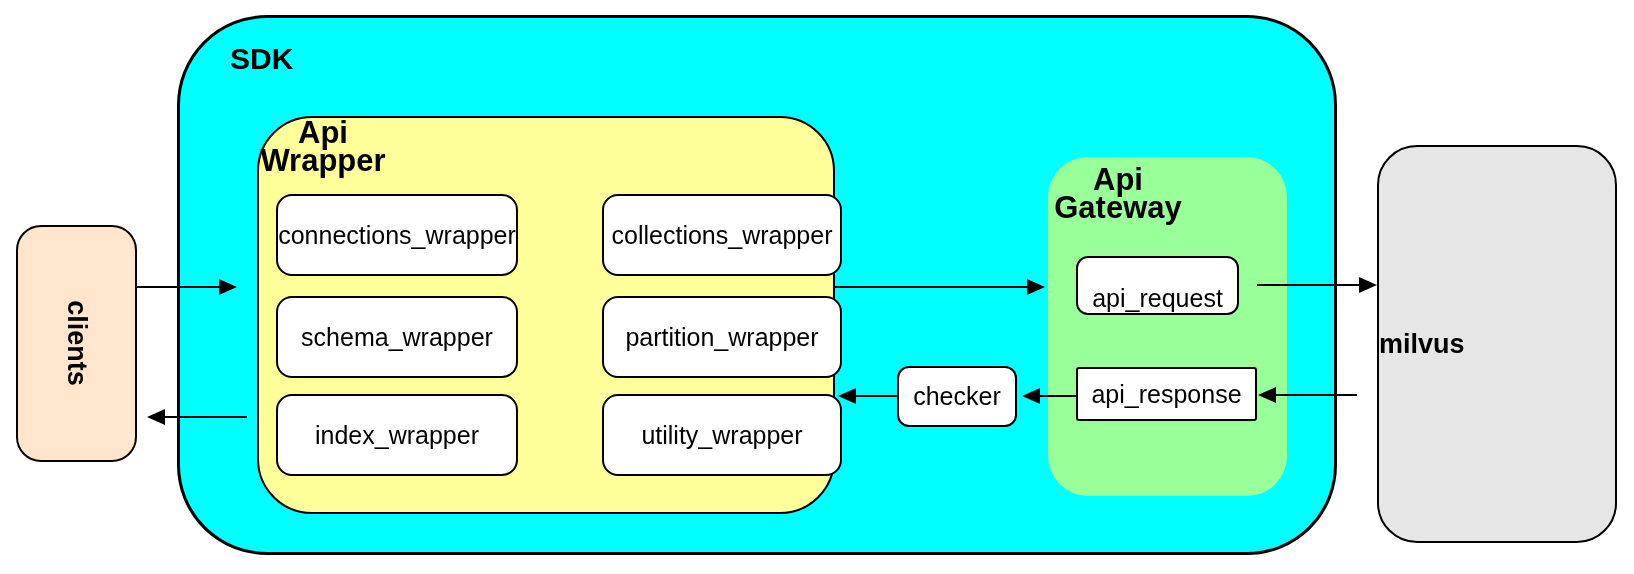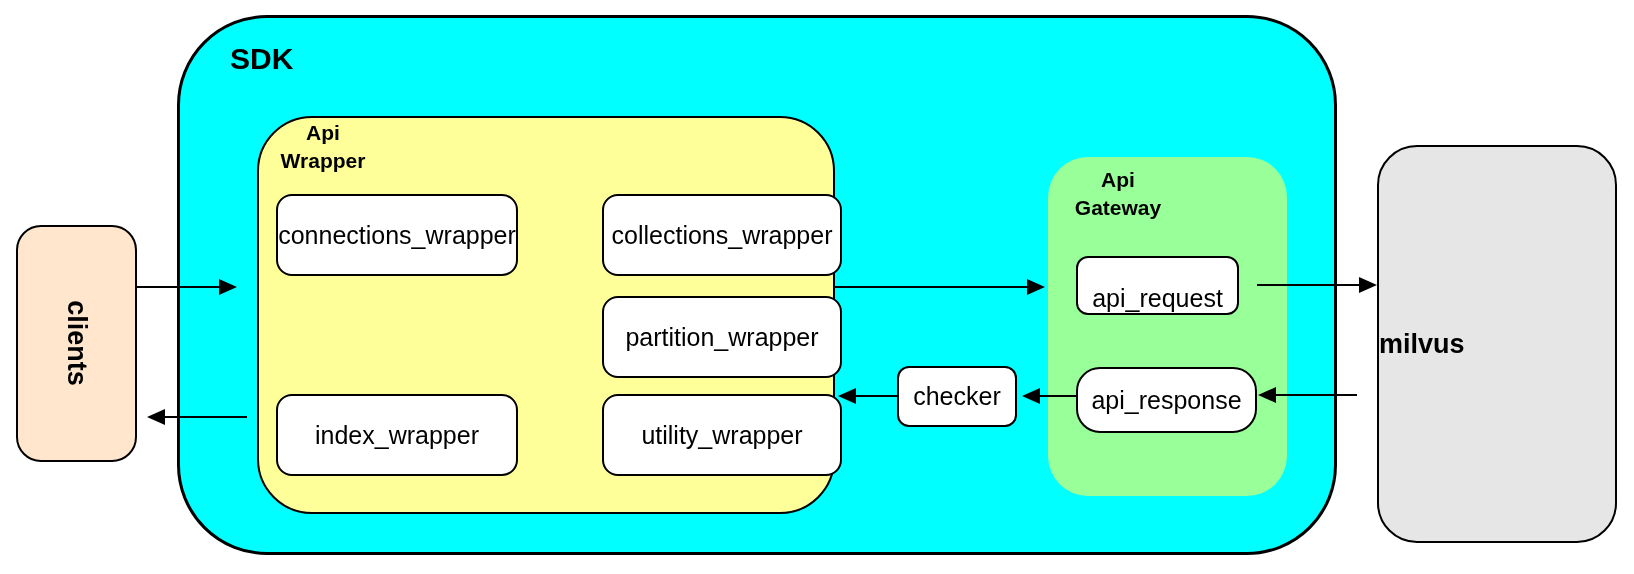--- a/index.html
+++ b/index.html
@@ -32,26 +32,26 @@
 
   
   .leaf{background:var(--node-fill);border:2px solid var(--stroke);
         display:flex;align-items:center;justify-content:center;
         font-size:25px;white-space:nowrap;}
   .wrapper-box{width:242px;height:82px;border-radius:16px;justify-content:center;}
   .col-l{left:276px;} .col-r{left:602px;width:240px;}
   .row-0{top:194px;} .row-1{top:296px;} .row-2{top:394px;}
   .checker{left:897px;top:366px;width:120px;height:61px;border-radius:12px;}
   .api-request{left:1076px;top:256px;width:163px;height:59px;border-radius:12px;align-items:flex-end;}
-  .api-response{left:1076px;top:367px;width:181px;height:66px;border-radius:24px;}
+  .api-response{left:1076px;top:367px;width:181px;height:54px;border-radius:3px;}
 
   
   .lbl{position:absolute;font-weight:bold;}
   .lbl-sdk{left:230px;top:42px;font-size:30px;}
-  .lbl-2line{text-align:center;font-size:21px;line-height:28px;}
+  .lbl-2line{text-align:center;font-size:31px;line-height:28px;}
   .lbl-api-wrapper{left:257px;top:119px;width:132px;}
   .lbl-api-gateway{left:1048px;top:166px;width:140px;}
   .lbl-milvus{font-size:27px;font-weight:bold;}
   .lbl-clients{left:76px;top:343px;font-size:27px;
        transform:translate(-50%,-50%) rotate(90deg);transform-origin:center;}
 
   
   .arrow{position:absolute;height:0;}
   .arrow .line{position:absolute;left:0;right:0;top:-1px;height:2px;background:var(--stroke);}
   .arrow.dir-right .head{position:absolute;right:-18px;top:-8px;width:0;height:0;
@@ -80,20 +80,23 @@
   <div class="lbl lbl-2line lbl-api-wrapper">
     <div>Api</div>
     <div>Wrapper</div>
   </div>
 
   <div class="box leaf wrapper-box col-l row-0">
     <span>connections_wrapper</span>
   </div>
   <div class="box leaf wrapper-box col-r row-0">
     <span>collections_wrapper</span>
+  </div>
+  <div class="box leaf wrapper-box col-l row-1">
+    <span>schema_wrapper</span>
   </div>
   <div class="box leaf wrapper-box col-r row-1">
     <span>partition_wrapper</span>
   </div>
   <div class="box leaf wrapper-box col-l row-2">
     <span>index_wrapper</span>
   </div>
   <div class="box leaf wrapper-box col-r row-2">
     <span>utility_wrapper</span>
   </div>

